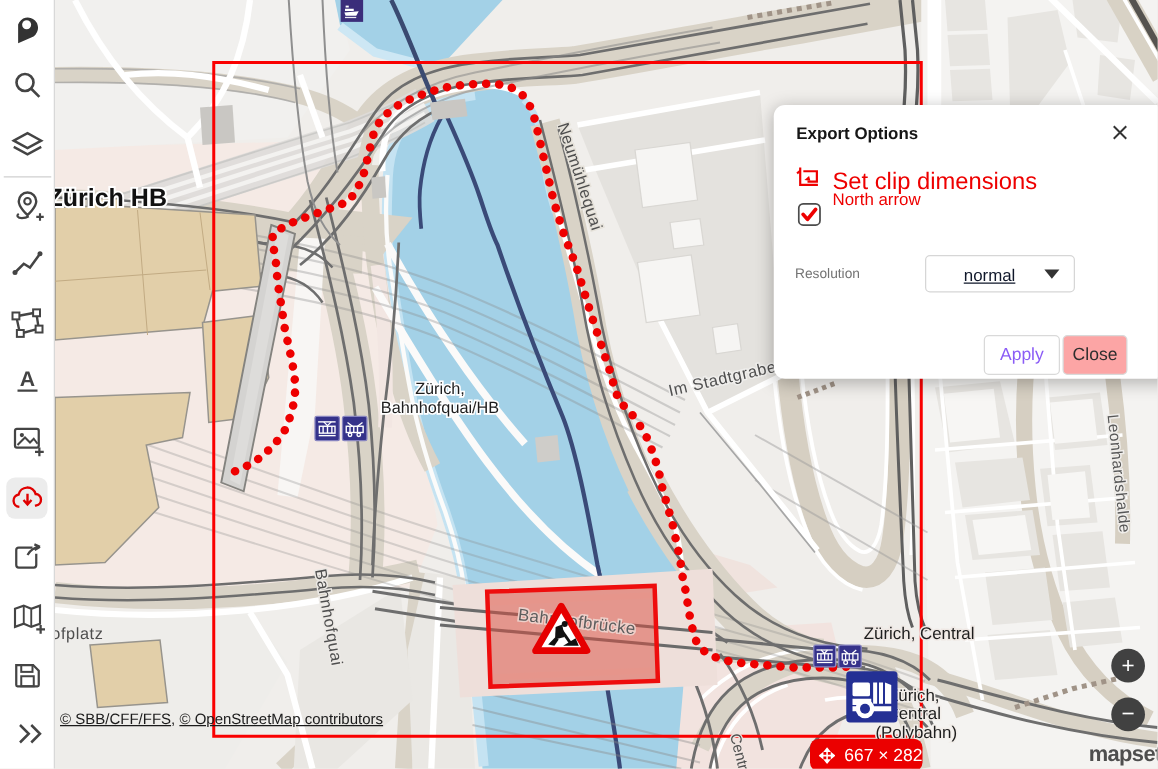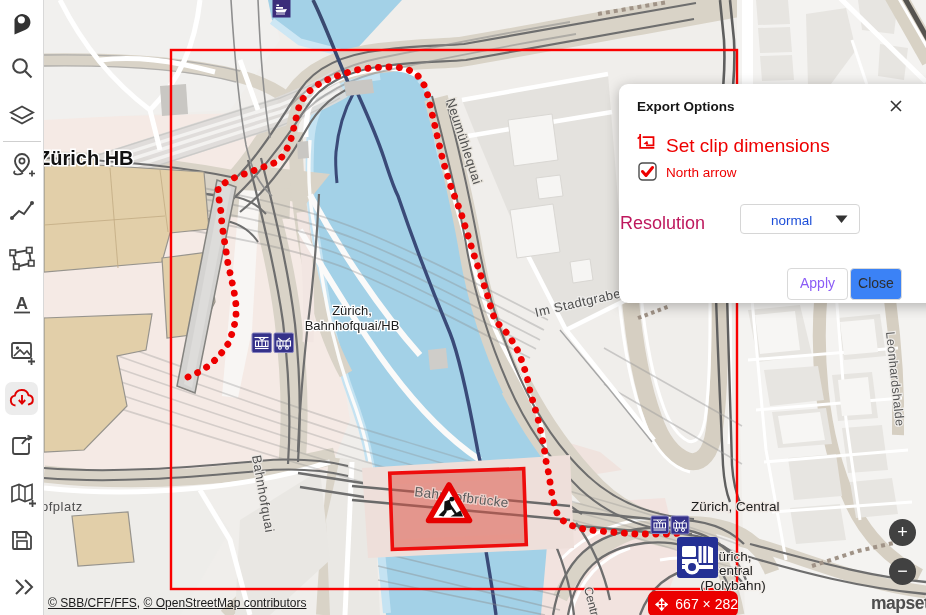--- a/index.html
+++ b/index.html
@@ -3,21 +3,21 @@
 <meta charset="utf-8">
 <style>
   html,body{margin:0;padding:0;}
   body{width:926px;height:615px;overflow:hidden;font-family:"Liberation Sans",sans-serif;position:relative;background:#f0eeeb;}
   #mapsvg{position:absolute;left:0;top:0;}
   #toolbar{position:absolute;left:0;top:0;width:43px;height:615px;background:#fff;border-right:1px solid #d8d8d8;z-index:20;}
   .tb{position:absolute;left:0;width:44px;text-align:center;}
   #dialog{position:absolute;left:619px;top:84px;width:298px;height:219px;background:#fff;border-radius:9px;box-shadow:0 3px 14px rgba(0,0,0,.28);z-index:30;padding-left:32px;}
   #badge{position:absolute;left:648px;top:591px;width:90px;height:26px;background:#eb0000;border-radius:7px;color:#fff;z-index:25;display:flex;align-items:center;white-space:nowrap;}
   .zoombtn{position:absolute;left:889px;width:27px;height:27px;border-radius:50%;background:#414141;color:#fff;z-index:25;text-align:center;font-size:18px;line-height:26px;font-weight:400;}
-  #attrib{position:absolute;left:48px;top:596px;font-size:12px;color:#1b1b1b;z-index:22;}
+  #attrib{position:absolute;left:48px;top:568px;font-size:12px;color:#1b1b1b;z-index:22;}
   #attrib span{text-decoration:underline;}
   #mapsetlogo{position:absolute;left:871px;top:593px;font-size:17.5px;font-weight:bold;color:#4e4e4e;z-index:24;letter-spacing:-0.5px;}
 </style>
 </head>
 <body>
 
 <svg id="mapsvg" width="926" height="615" viewBox="0 0 926 615">
 
   <rect x="0" y="0" width="926" height="615" fill="#f0eeeb"></rect>
 
@@ -556,34 +556,34 @@
       <path d="M8,6 L21,6 L21,16 L12,16"></path>
     </g>
     <path d="M9,14.5 L13.5,10.5 L14.8,15 Z" fill="#ee0000"></path>
   </svg>
   <div style="position:absolute;left:47px;top:51px;font-size:19px;color:#ee0000;">Set clip dimensions</div>
 
   <svg style="position:absolute;left:19px;top:78px;" width="19" height="19" viewBox="0 0 19 19">
     <rect x="1" y="1" width="17" height="17" rx="3.5" fill="#ffffff" stroke="#4c4c4c" stroke-width="1.4"></rect>
     <path d="M4.5,9.5 L8,13.5 L14.5,5.5" fill="none" stroke="#ee0000" stroke-width="3" stroke-linecap="round" stroke-linejoin="round"></path>
   </svg>
-  <div style="position:absolute;left:47px;top:81px;font-size:13.5px;color:#ee0000;">North arrow</div>
-
-  <div style="position:absolute;left:1px;top:129px;font-size:18px;color:#be185d;">Resolution</div>
+  <div style="position:absolute;left:47px;top:68px;font-size:13.5px;color:#ee0000;">North arrow</div>
+
+  <div style="position:absolute;left:17px;top:129px;font-size:11px;color:#737373;">Resolution</div>
 
   <div style="position:absolute;left:121px;top:120px;width:118px;height:28px;border:1px solid #d6d6d6;border-radius:4px;background:#fff;">
-    <span style="position:absolute;left:30px;top:8px;font-size:13.5px;color:#1d4ed8;">normal</span>
+    <span style="position:absolute;left:30px;top:8px;font-size:13.5px;color:#0f172a;text-decoration:underline;">normal</span>
     <svg style="position:absolute;right:11px;top:10px;" width="13" height="9" viewBox="0 0 13 9">
         <path d="M0.5,0.5 L12.5,0.5 L6.5,8 Z" fill="#333333"></path>
       </svg>
   </div>
 
   <div style="position:absolute;left:168px;top:184px;width:59px;height:30px;border:1px solid #d9d9d9;border-radius:4px;background:#fff;text-align:center;line-height:29px;font-size:14px;color:#8b5cf6;">Apply</div>
 
-  <div style="position:absolute;left:231px;top:184px;width:50px;height:30px;border:1px solid #d9d9d9;border-radius:4px;background:#3b82f6;text-align:center;line-height:29px;font-size:14px;color:#2e2e2e;">Close</div>
+  <div style="position:absolute;left:231px;top:184px;width:50px;height:30px;border:1px solid #d9d9d9;border-radius:4px;background:#fca5a5;text-align:center;line-height:29px;font-size:14px;color:#2e2e2e;">Close</div>
 </div>
 
 <div id="badge">
 
   <svg style="margin-left:7px;" width="15" height="15" viewBox="0 0 15 15">
     <g stroke="#ffffff" stroke-width="1.4" fill="#ffffff">
       <path d="M7.5,1 L9.5,3.5 L5.5,3.5 Z"></path>
       <path d="M7.5,14 L9.5,11.5 L5.5,11.5 Z"></path>
       <path d="M1,7.5 L3.5,5.5 L3.5,9.5 Z"></path>
       <path d="M14,7.5 L11.5,5.5 L11.5,9.5 Z"></path>

